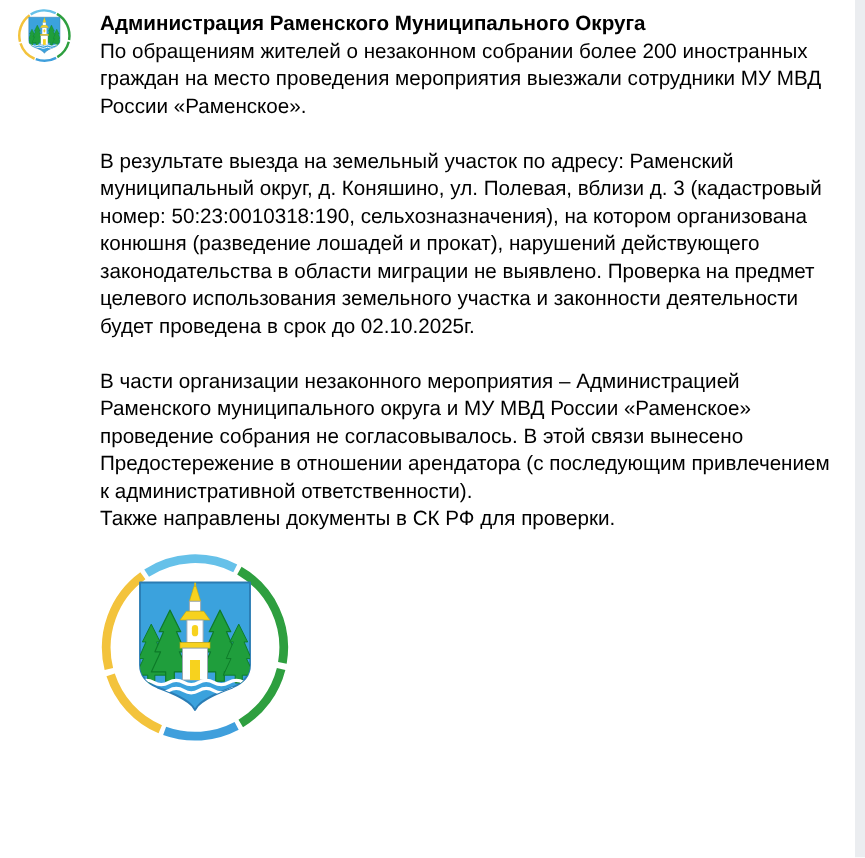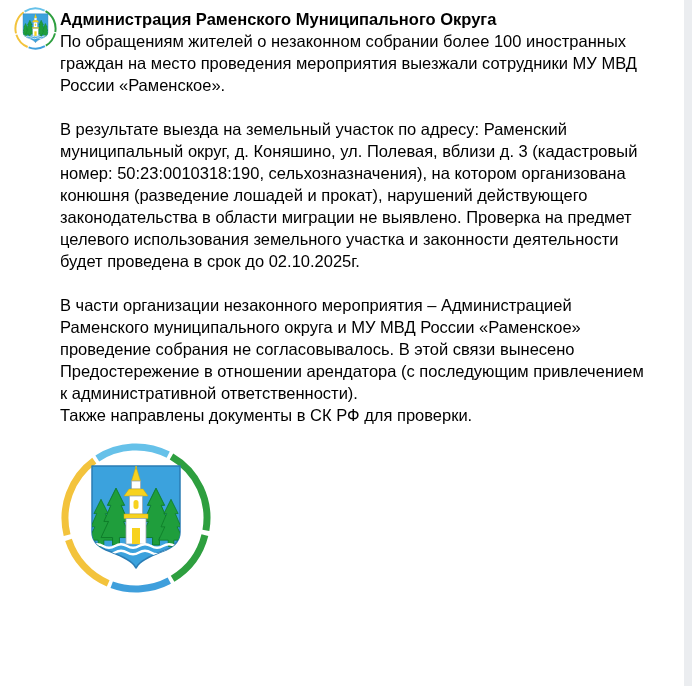--- a/index.html
+++ b/index.html
@@ -35,21 +35,21 @@
     left: 14px;
     top: 7px;
     width: 43px;
     height: 43px;
     border-radius: 50%;
     cursor: pointer;
   }
   .avatar svg { display: block; width: 43px; height: 43px; }
   .content {
     position: absolute;
-    left: 60px;
+    left: 80px;
     top: 8px;
     width: 606px;
   }
   .author {
     font-size: 16.5px;
     line-height: 22px;
     font-weight: bold;
     color: var(--text-color, #000000);
     cursor: pointer;
     margin: 0;
@@ -121,21 +121,21 @@
 <div class="post">
 
   <div class="avatar">
     <svg viewBox="0 0 152 152">
       <use href="#rmo-logo"></use>
     </svg>
   </div>
 
   <div class="content">
     <h3 class="author">Администрация Раменского Муниципального Округа</h3>
-    <p class="para">По обращениям жителей о незаконном собрании более 100 иностранных
+    <p class="para">По обращениям жителей о незаконном собрании более 200 иностранных
 граждан на место проведения мероприятия выезжали сотрудники МУ МВД
 России «Раменское».</p>
     <p class="para">В результате выезда на земельный участок по адресу: Раменский
 муниципальный округ, д. Коняшино, ул. Полевая, вблизи д. 3 (кадастровый
 номер: 50:23:0010318:190, сельхозназначения), на котором организована
 конюшня (разведение лошадей и прокат), нарушений действующего
 законодательства в области миграции не выявлено. Проверка на предмет
 целевого использования земельного участка и законности деятельности
 будет проведена в срок до 02.10.2025г.</p>
     <p class="para">В части организации незаконного мероприятия – Администрацией

